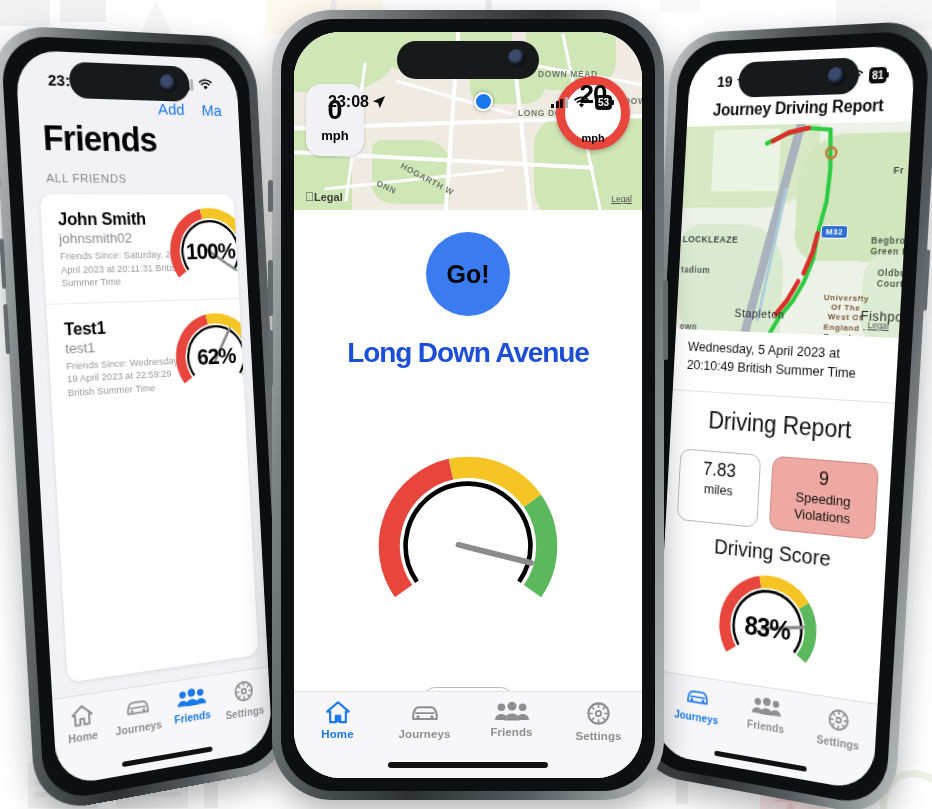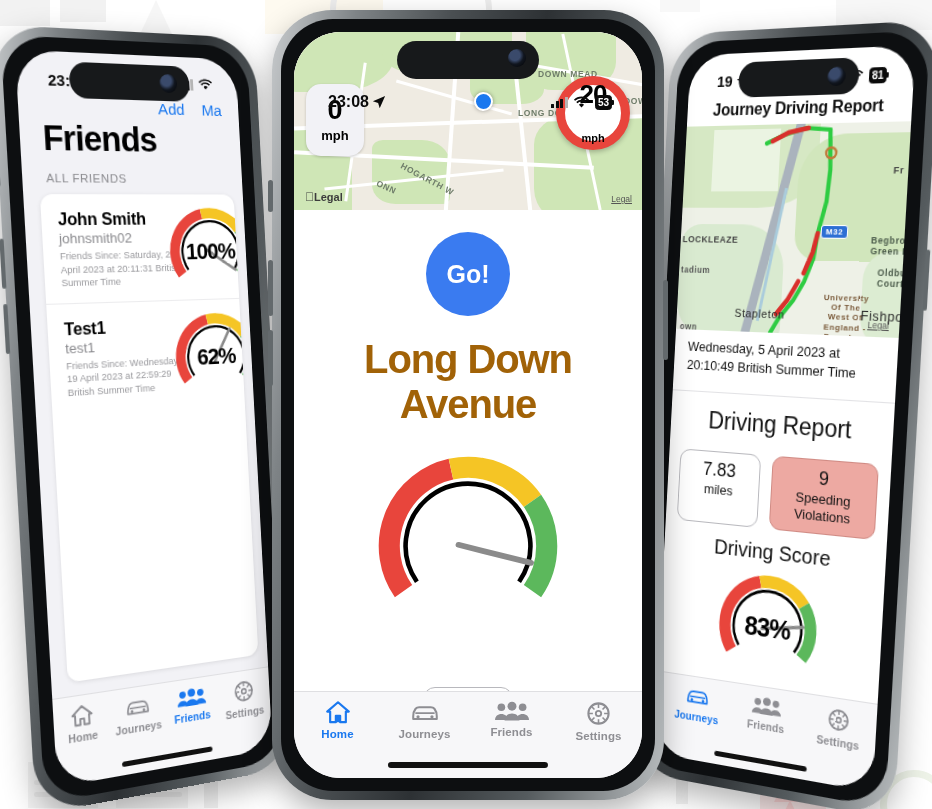--- a/index.html
+++ b/index.html
@@ -111,24 +111,24 @@
   .limit{position:absolute;right:12px;top:44px;width:74px;height:74px;border-radius:50%;
          background:#fff;border:9px solid #e8453c;display:flex;flex-direction:column;
          align-items:center;justify-content:center;box-sizing:border-box;
          box-shadow:0 2px 5px rgba(0,0,0,.25);gap:24px;}
   .limit .v{font-size:26px;font-weight:800;line-height:.95;letter-spacing:-1px;}
   .limit .u{font-size:11px;font-weight:700;margin-top:1px;}
   .applemaps{position:absolute;left:11px;bottom:6px;font-size:11px;font-weight:600;color:#3c3c3c;}
   .legal{position:absolute;right:10px;bottom:6px;font-size:8.5px;color:#555;
          text-decoration:underline;}
   .gobtn{position:absolute;top:200px;left:50%;transform:translateX(-50%);width:84px;height:84px;
-         border-radius:50%;background:#3a7bf0;color:#ffffff;display:flex;align-items:center;
+         border-radius:50%;background:#3a7bf0;color:#000000;display:flex;align-items:center;
          justify-content:center;font-size:25px;font-weight:600;}
-  .c-street{position:absolute;top:305px;left:0;right:0;text-align:center;font-size:40px;
-            font-weight:800;letter-spacing:-1.1px;color:#a16207;}
+  .c-street{position:absolute;top:305px;left:0;right:0;text-align:center;font-size:28px;
+            font-weight:800;letter-spacing:-1.1px;color:#1d4ed8;}
   .c-lab1{position:absolute;top:384px;left:0;right:0;text-align:center;font-size:20px;color:#1a1a1a;}
   .c-gauge{position:absolute;top:418px;left:50%;transform:translateX(-50%);}
   .c-lab2{position:absolute;top:618px;left:0;right:0;text-align:center;font-size:20px;color:#1a1a1a;}
   .milecard{position:absolute;top:655px;left:50%;transform:translateX(-50%);width:88px;
             padding:8px 0 10px;border:1.4px solid #b8b8bd;border-radius:12px;background:#fff;
             text-align:center;}
   .milecard .v{font-size:21px;color:#111;}
   .milecard .u{font-size:14px;color:#111;margin-top:1px;}
 
   

